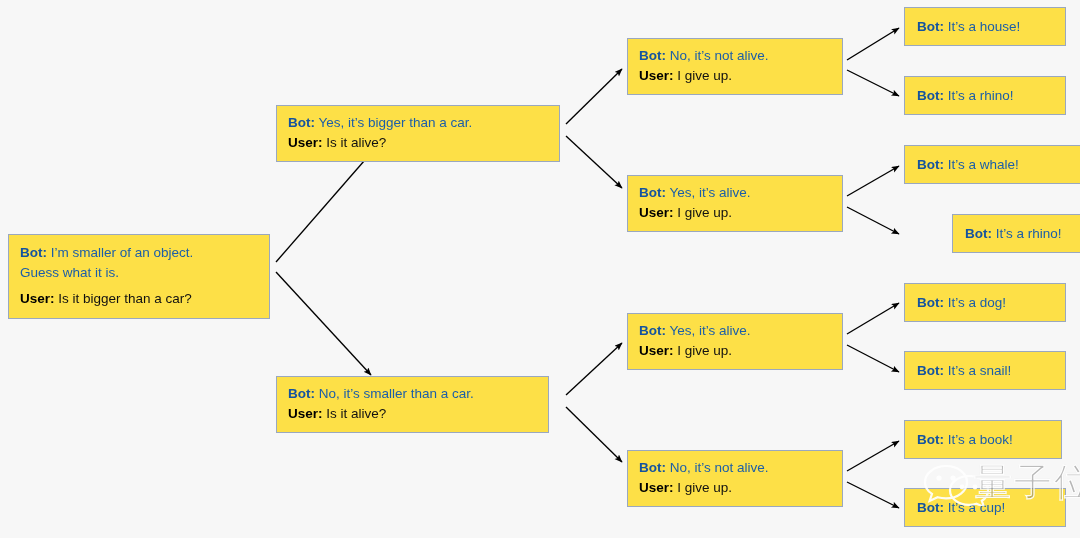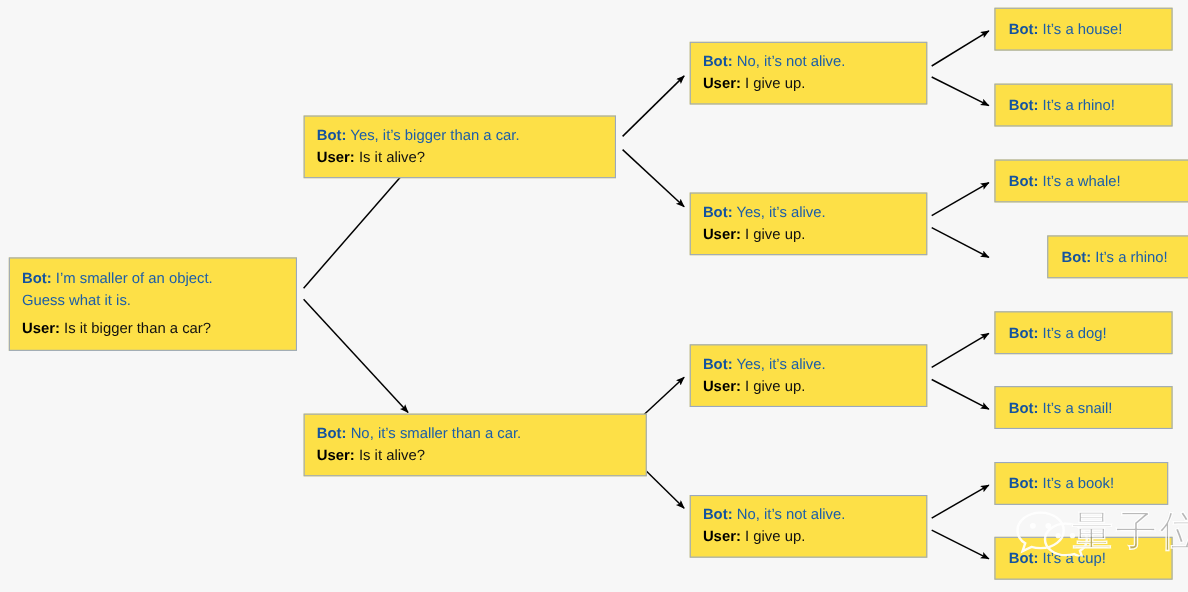--- a/index.html
+++ b/index.html
@@ -114,21 +114,21 @@
     <div class="line bot">
       <b>Bot:</b>
       <span>Yes, it’s bigger than a car.</span>
     </div>
     <div class="line user">
       <b>User:</b>
       <span>Is it alive?</span>
     </div>
   </div>
 
-  <div class="node pad3" style="left:276px;top:376px;width:312px;">
+  <div class="node pad3" style="left:276px;top:376px;width:273px;">
     <div class="line bot">
       <b>Bot:</b>
       <span>No, it’s smaller than a car.</span>
     </div>
     <div class="line user">
       <b>User:</b>
       <span>Is it alive?</span>
     </div>
   </div>
 

